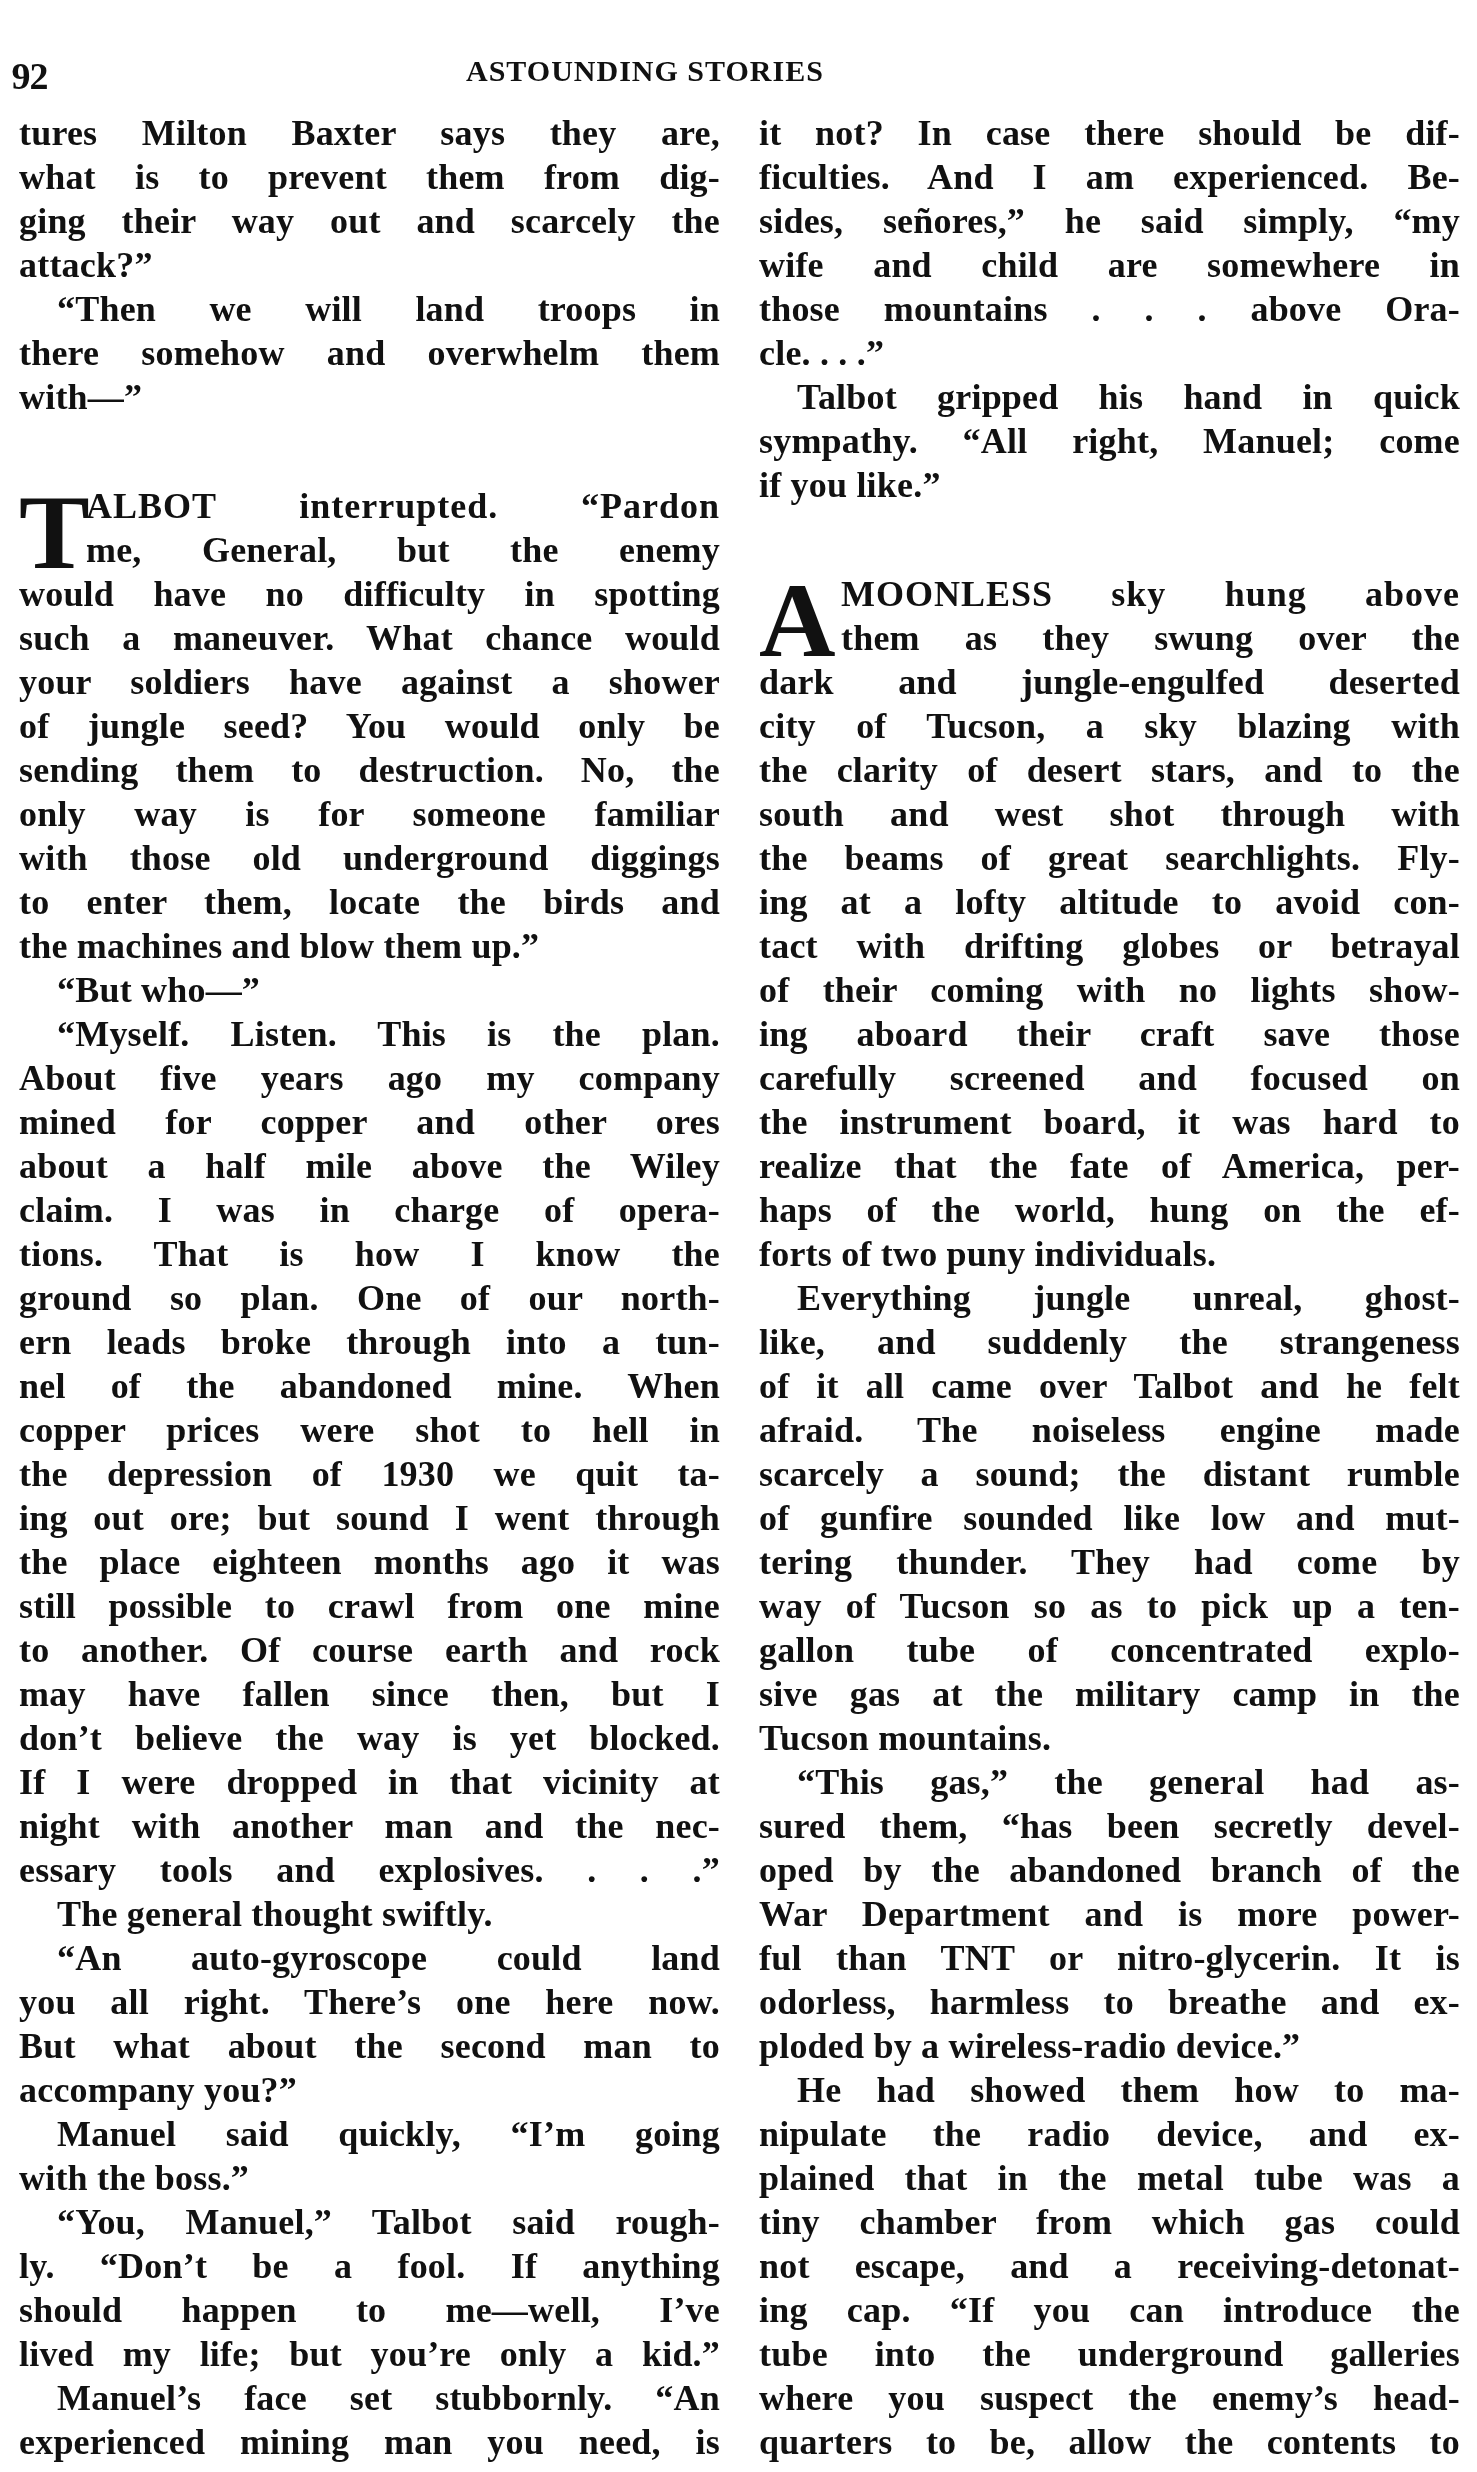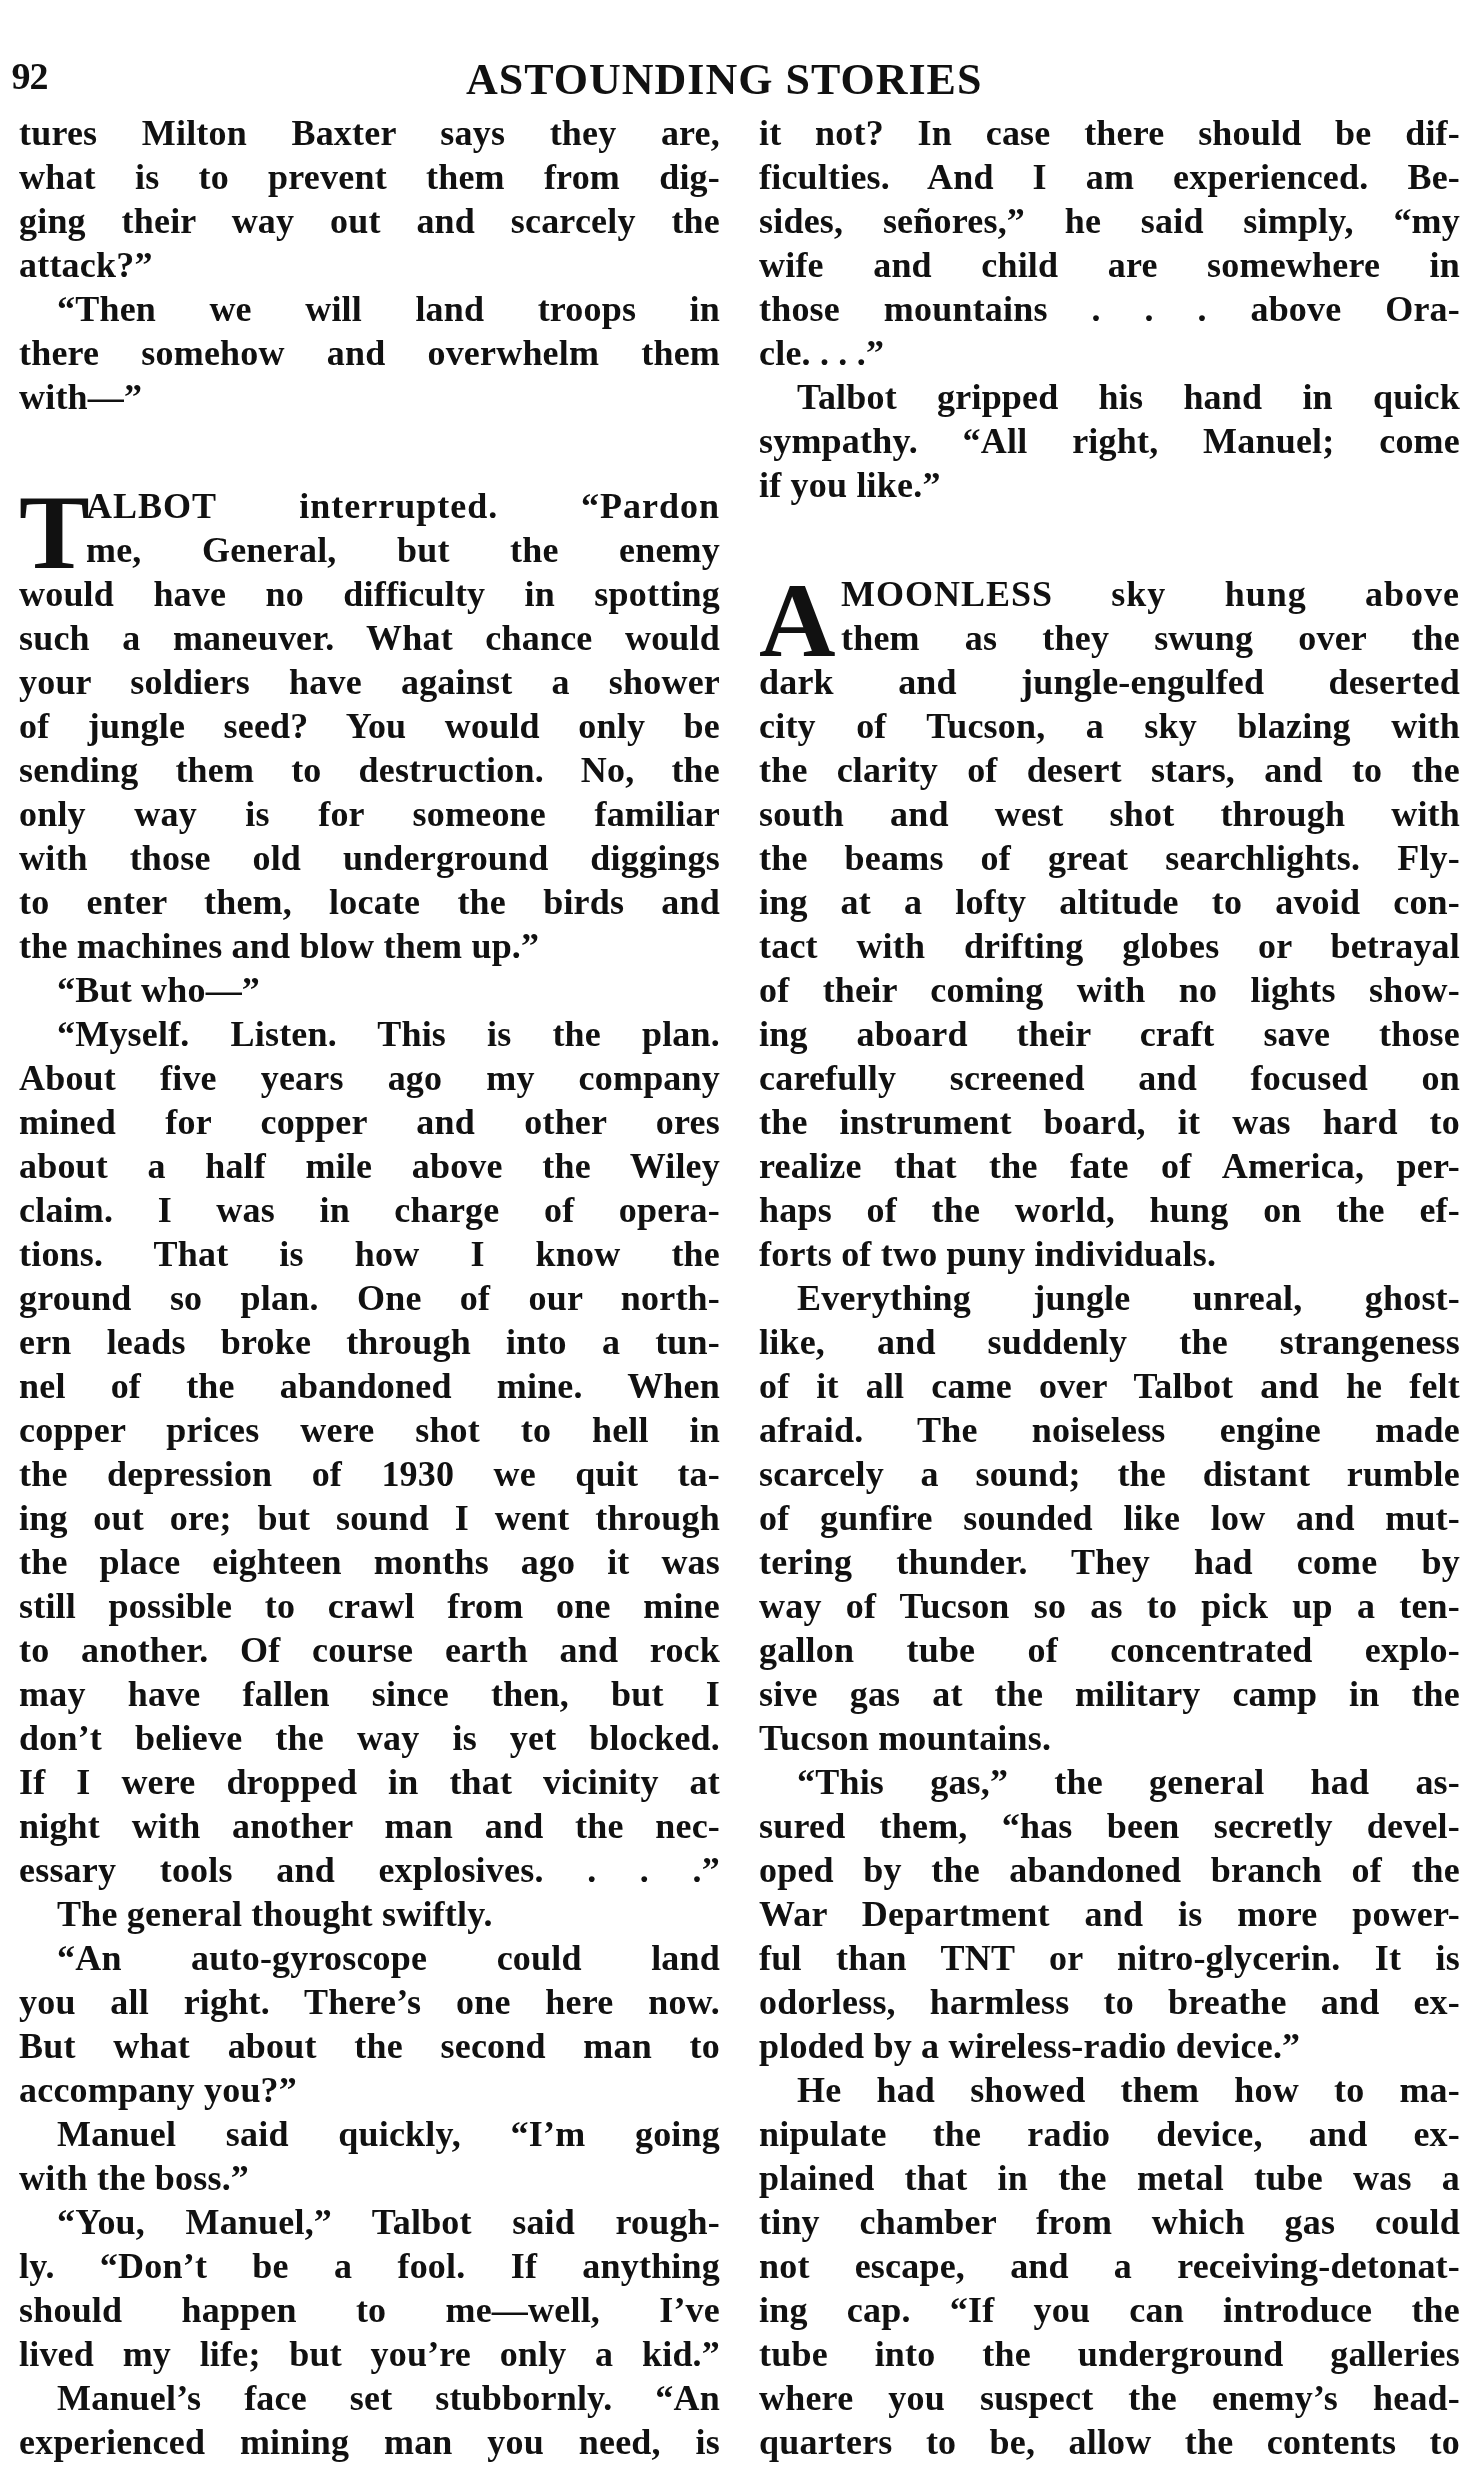--- a/index.html
+++ b/index.html
@@ -11,21 +11,21 @@
   .header {
     position: absolute; left: 0; top: 4px; width: 1478px; height: 77px; margin-top: 40px;
   }
   .page-number {
     position: absolute; left: 11.5px; top: 9.6px;
     font-size: 38px; font-weight: bold; letter-spacing: -1px;
     font-family: "Liberation Serif", serif;
   }
   .running-title {
     position: absolute; left: 466px; top: 9.6px;
-    font-size: 44px; font-weight: bold; letter-spacing: 1px;
+    font-size: 30px; font-weight: bold; letter-spacing: 1px;
     font-family: "Liberation Serif", serif;
   }
   .column {
     position: absolute; top: 111px; width: 701px;
   }
   .col-left { left: 19px; }
   .col-right { left: 759px; width: 701px; }
   .line {
     display: block; height: 44px; line-height: 44px;
     font-size: 36px; font-weight: bold; white-space: nowrap;

